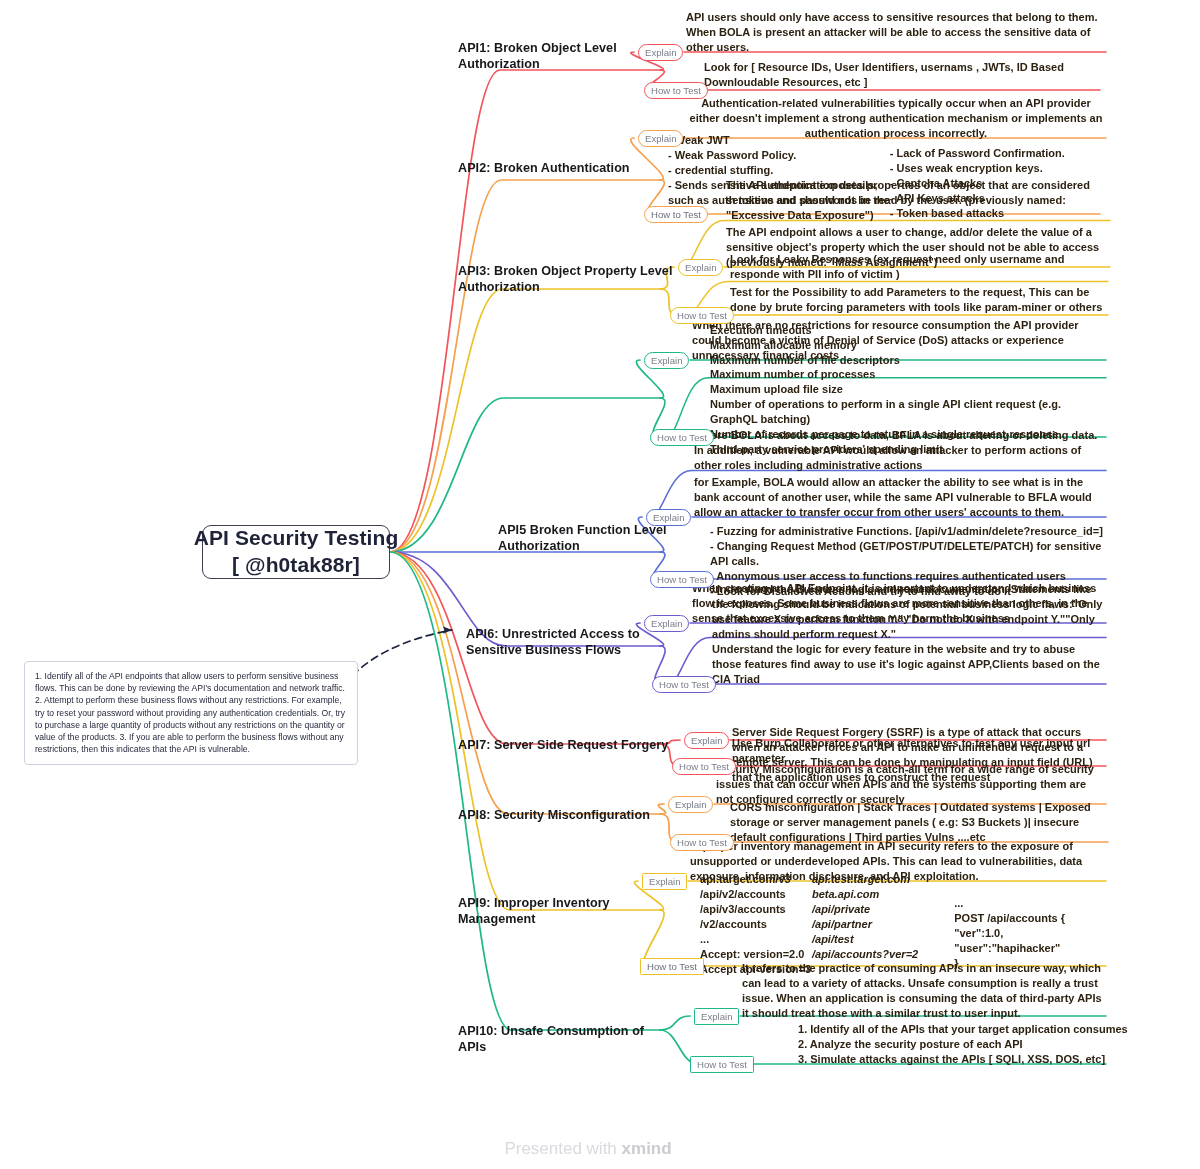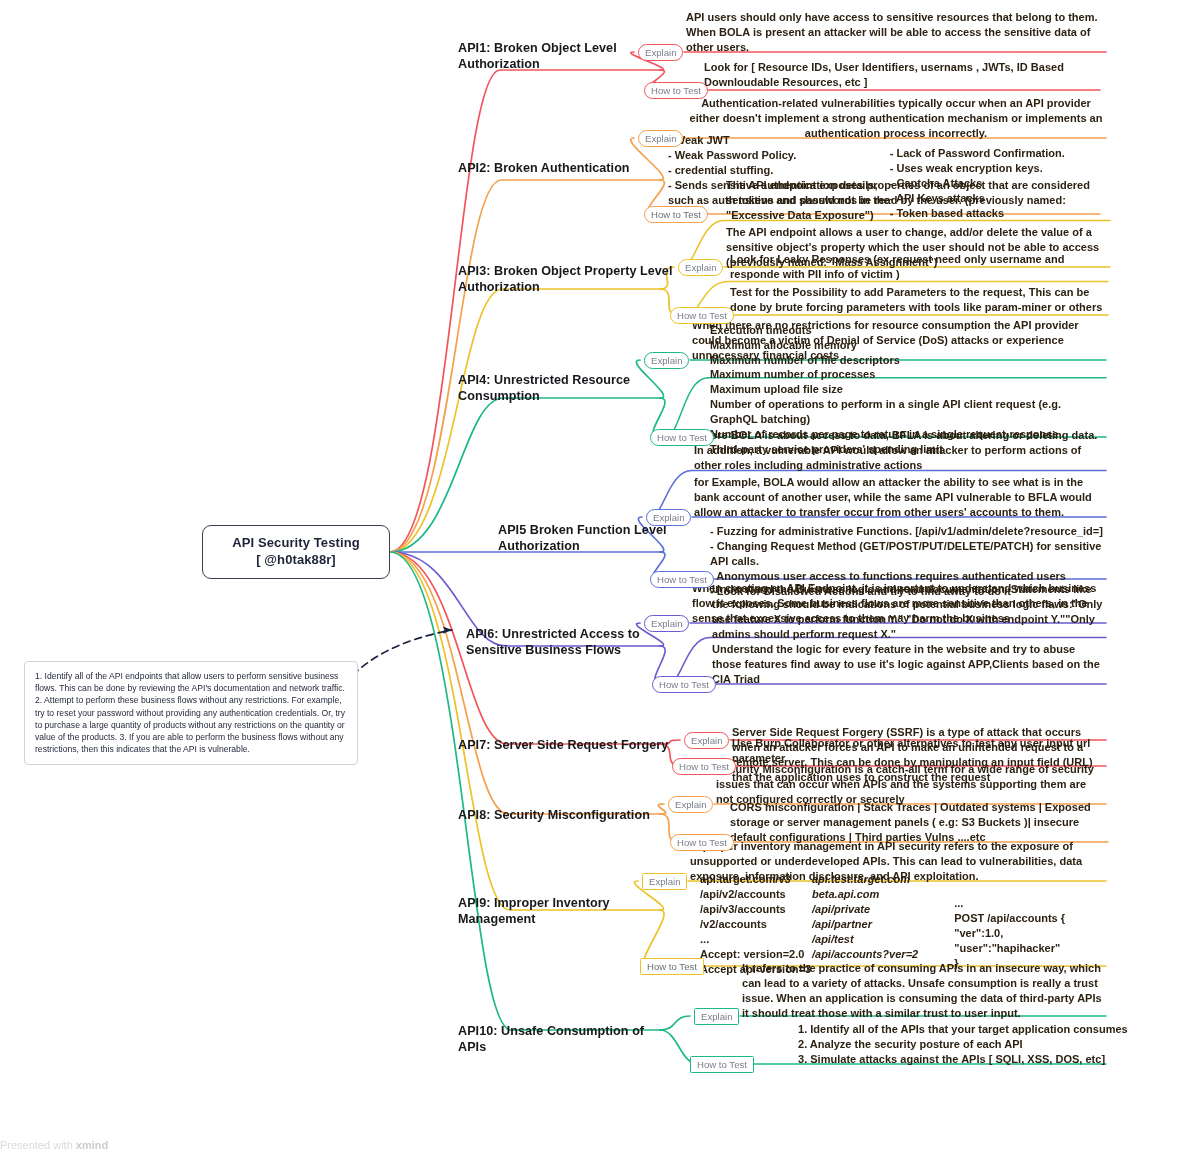--- a/index.html
+++ b/index.html
@@ -30,21 +30,21 @@
     border: 1.6px solid #3b3f52;
     border-radius: 9px;
     background: #ffffff;
     display: flex;
     flex-direction: column;
     align-items: center;
     justify-content: center;
     z-index: 12;
   }
   .root-node .l1, .root-node .l2 {
-    font-size: 13px;
+    font-size: 21px;
     font-weight: bold;
     color: #1e2338;
     line-height: 1.28;
     letter-spacing: .1px;
     white-space: nowrap;
   }
 
   
   .topic {
     position: absolute;
@@ -101,21 +101,22 @@
     line-height: 1.42;
     color: #252a3d;
     z-index: 11;
   }
 
   
   .footer {
     position: absolute;
     left: 0; top: 1139px;
     width: 1176px;
-    font-size: 11px;
+    text-align: center;
+    font-size: 17px;
     color: #d9dade;
     z-index: 6;
   }
   .footer b { color: #cbccd1; }
 </style>
 </head>
 <body>
 
 <div id="canvas">
 
@@ -237,21 +238,20 @@
 - Token based attacks</div>
     </div>
     <div class="pill rounded" style="left: 644px; top: 205.5px; border-color: rgb(245, 160, 76);">How to Test</div>
     <div class="topic" style="left: 458px; top: 263px; max-width: 215px;">API3: Broken Object Property Level Authorization</div>
     <div class="pill rounded" style="left: 678px; top: 258.5px; border-color: rgb(237, 194, 39); color: rgb(122, 127, 139);">Explain</div>
     <div class="leaf" style="left: 726px; top: 224.6px; width: 384px; color: rgb(45, 34, 18); white-space: normal;">The API endpoint allows a user to change, add/or delete the value of a sensitive object's property which the user should not be able to access (previously named: "Mass Assignment")</div>
     <div class="leaf" style="left: 726px; top: 178.2px; width: 384px; color: rgb(45, 34, 18); white-space: normal;">The API endpoint exposes properties of an object that are considered sensitive and should not be read by the user. (previously named: "Excessive Data Exposure")</div>
     <div class="pill rounded" style="left: 670px; top: 306.5px; border-color: rgb(237, 194, 39); color: rgb(122, 127, 139);">How to Test</div>
     <div class="leaf" style="left: 730px; top: 285.4px; width: 378px; color: rgb(45, 34, 18); white-space: normal;">Test for the Possibility to add Parameters to the request, This can be done by brute forcing parameters with tools like param-miner or others</div>
     <div class="leaf" style="left: 730px; top: 251.8px; width: 378px; color: rgb(45, 34, 18); white-space: normal;">Look for Leaky Responses (ex request need only username and responde with PII info of victim )</div>
-    <div class="topic" style="left: 458px; top: 372px; max-width: 215px;">API4: Unrestricted Resource Consumption</div>
     <div class="pill rounded" style="left: 644px; top: 351.5px; border-color: rgb(30, 184, 136); color: rgb(122, 127, 139);">Explain</div>
     <div class="leaf" style="left: 692px; top: 317.6px; width: 414px; color: rgb(45, 34, 18); white-space: normal;">When there are no restrictions for resource consumption the API provider could become a victim of Denial of Service (DoS) attacks or experience unnecessary financial costs</div>
     <div class="pill rounded" style="left: 650px; top: 428.5px; border-color: rgb(30, 184, 136); color: rgb(122, 127, 139);">How to Test</div>
     <div class="leaf" style="left: 710px; top: 381.8px; width: 396px; color: rgb(45, 34, 18); white-space: pre-line;">Maximum upload file size
 Number of operations to perform in a single API client request (e.g. GraphQL batching)
 Number of records per page to return in a single request-response
 Third-party service providers' spending limit</div>
     <div class="leaf" style="left: 710px; top: 322.6px; width: 396px; color: rgb(45, 34, 18); white-space: pre-line;">Execution timeouts
 Maximum allocable memory
 Maximum number of file descriptors

